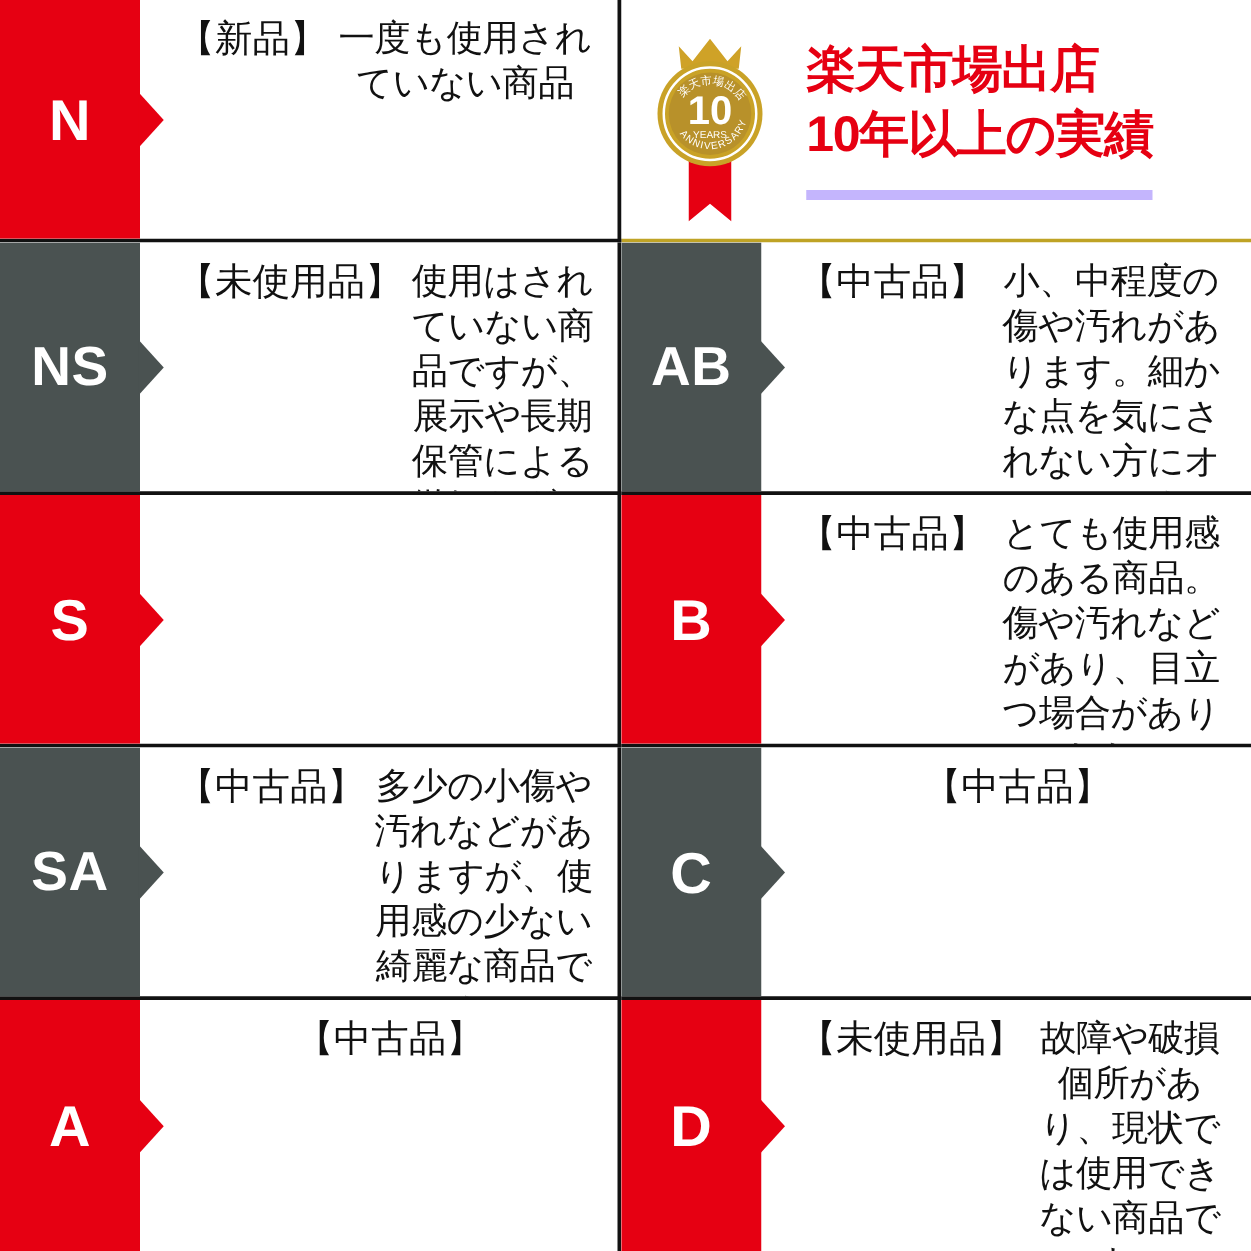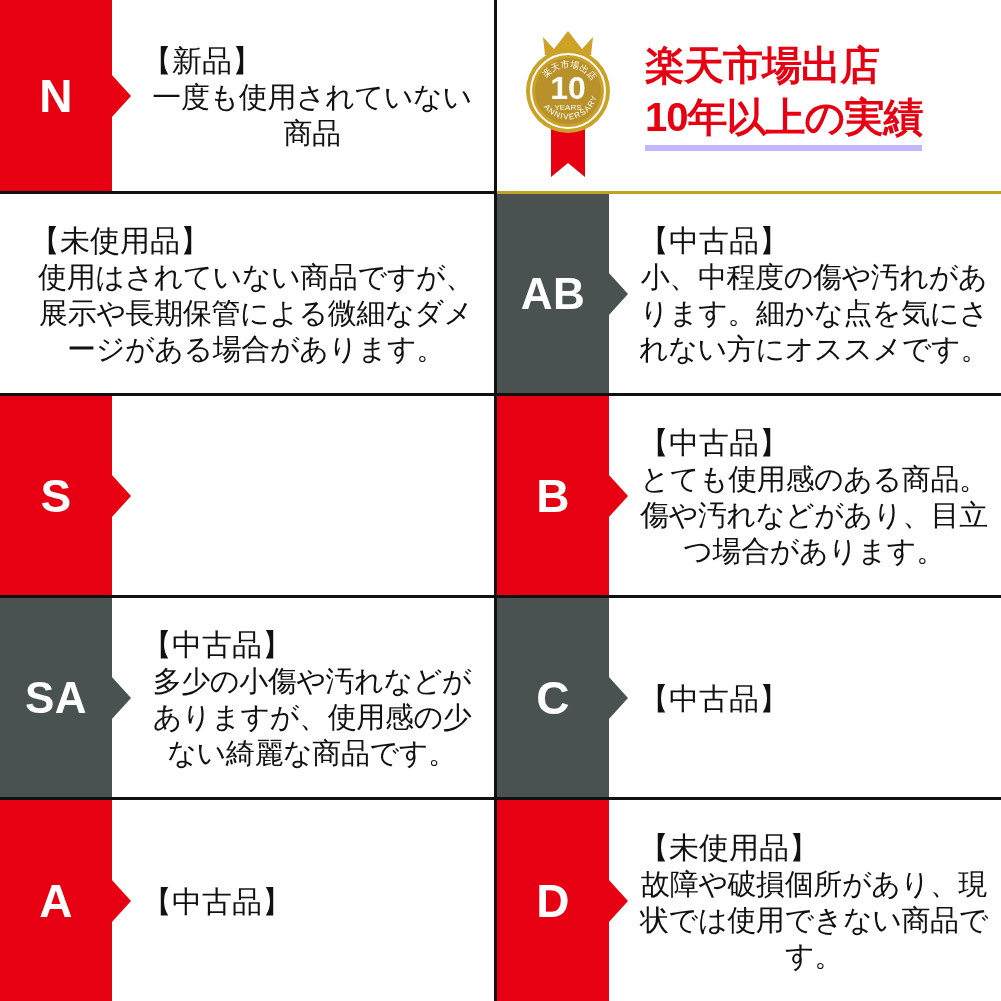--- a/index.html
+++ b/index.html
@@ -81,21 +81,21 @@
   .rank.rank-gray::after {
     border-left-color: #4a5251;
   }
 
   
   .desc {
     flex: 1 1 auto;
     padding: 14px 12px 10px 30px;
     box-sizing: border-box;
     display: flex;
-    flex-direction: column;
+    flex-direction: row;
     justify-content: center;
   }
   .desc-title {
     font-size: 30px;
     line-height: 1.22;
     color: #111111;
     font-weight: normal;
     white-space: nowrap;
   }
   .desc-body {
@@ -128,23 +128,23 @@
     color: #e60012;
     font-weight: bold;
     font-size: 40px;
     line-height: 1.28;
     letter-spacing: -1px;
   }
   .promo-line2 {
     display: block;
   }
   .promo-underline {
-    border-bottom: 6px solid #c4b5fd;
+    border-bottom: 8px solid #c4b5fd;
     display: inline-block;
-    padding-bottom: 2px;
+    padding-bottom: 18px;
   }
 </style>
 </head>
 <body>
 
 <div id="sheet">
   <div class="grid">
 
     <div class="cell" style="grid-column:1;grid-row:1;">
       <div class="rank rank-red">
@@ -182,20 +182,23 @@
           </text>
         </svg>
       </div>
       <div class="promo-text">
         <span>楽天市場出店</span>
         <span class="promo-line2 promo-underline">10年以上の実績</span>
       </div>
     </div>
 
     <div class="cell" style="grid-column:1;grid-row:2;">
+      <div class="rank rank-gray">
+        <span class="rank-text two">NS</span>
+      </div>
       <div class="desc">
         <div class="desc-title">【未使用品】</div>
         <div class="desc-body">使用はされていない商品ですが、展示や長期保管による微細なダメージがある場合があります。</div>
       </div>
     </div>
 
     <div class="cell col2" style="grid-column:2;grid-row:2;">
       <div class="rank rank-gray">
         <span class="rank-text two">AB</span>
       </div>

